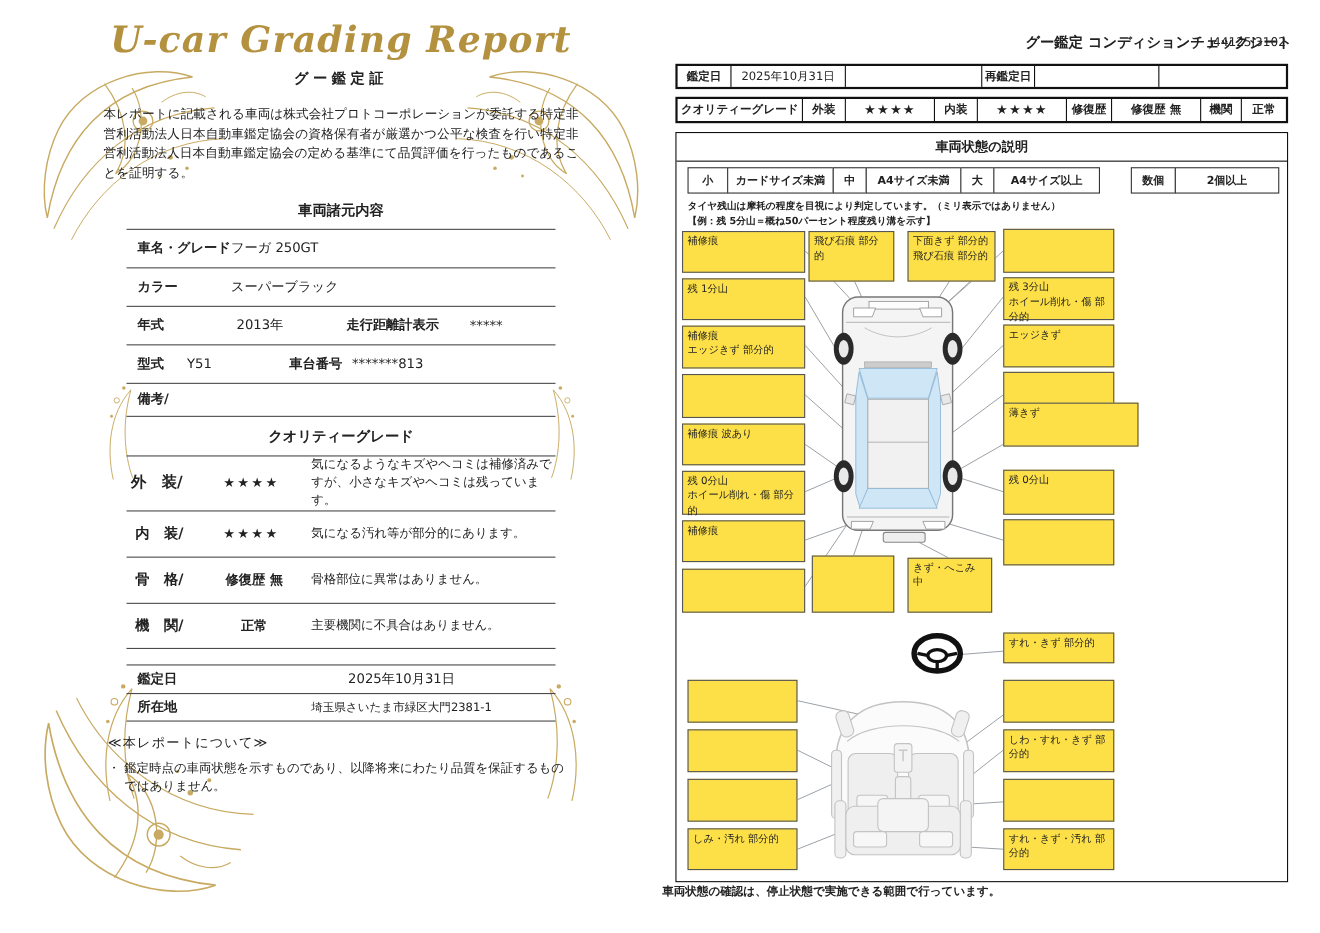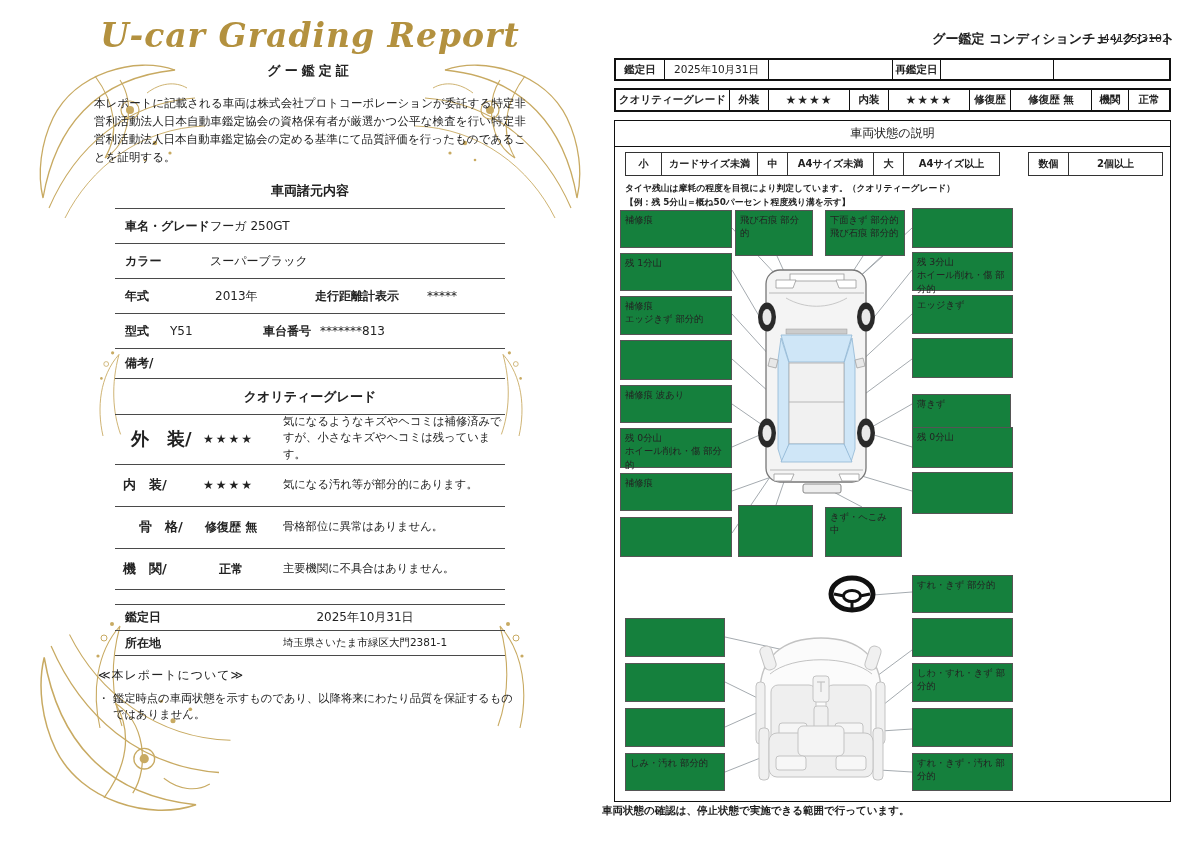--- a/index.html
+++ b/index.html
@@ -33,26 +33,26 @@
   #right-page { position:absolute; left:600px; top:30px; width:575px; height:800px; }
   .rp-header { position:relative; height:24px; }
   .rp-title { text-align:right; font-weight:bold; font-size:13px; }
   .rp-docno { position:absolute; right:6px; top:2px; font-size:11px; }
   .btable { position:absolute; left:14px; width:557px; display:flex; border:2px solid #111; background:#fff; }
   .bcell { border-left:1px solid #111; display:flex; align-items:center; justify-content:center; font-size:10.5px; height:100%; text-align:center; }
   .bcell:first-child { border-left:none; }
   .bcell.bold { font-weight:bold; }
   .bcell.star { font-size:12px; letter-spacing:1px; }
   #main-box { position:absolute; left:14px; top:90px; width:557px; height:682px; border:1.5px solid #111; background:#fff; }
-  #main-box-title { height:26px; border-bottom:1.5px solid #111; display:flex; align-items:center; justify-content:center; font-weight:normal; font-size:12px; }
+  #main-box-title { height:26px; border-bottom:1.5px solid #111; display:flex; align-items:center; justify-content:center; font-weight:bold; font-size:12px; }
   .legend-row { position:absolute; display:flex; }
   .lcell { border:1px solid #333; margin-left:-1px; height:24px; display:flex; align-items:center; justify-content:center; font-weight:bold; font-size:10px; background:#fff; }
   .lcell:first-child { margin-left:0; }
   .tire-note { position:absolute; left:25px; top:151px; font-size:8.8px; font-weight:bold; line-height:1.6; }
-  .abox { position:absolute; border:1px solid #555; background:#15803d; padding:2px 4px; z-index:3; }
+  .abox { position:absolute; border:1px solid #555; background:#fde047; padding:2px 4px; z-index:3; }
   .abox .pre { font-size:9.3px; line-height:1.45; white-space:pre-line; display:block; }
   #notes-panel { position:absolute; left:425px; top:177px; width:136px; height:585px; border:1px solid #333; padding:6px 5px; z-index:3; background:#fff; }
   #notes-panel .pre { font-size:9.3px; line-height:1.5; white-space:pre-line; }
   #diagram-svg { position:absolute; left:0; top:0; width:575px; height:800px; z-index:1; }
   .bottom-note { position:absolute; left:2px; top:774px; font-size:10.5px; font-weight:bold; }
 </style>
 </head>
 <body>
 
 <div id="canvas">
@@ -119,31 +119,31 @@
           <span class="val" style="left:205px">*******813</span>
         </div>
         <div class="lrow h32">
           <span class="lab" style="left:10px">備考/</span>
         </div>
       </div>
 
       <div class="sec-title" style="margin-top:9px">クオリティーグレード</div>
       <div class="ltable">
         <div class="lrow h48">
-          <span class="lab" style="left:16px;font-size:18px">外　装/</span>
+          <span class="lab" style="left:4px;font-size:14px">外　装/</span>
           <span class="val stars" style="left:88px">★★★★</span>
           <span class="gdesc">気になるようなキズやヘコミは補修済みですが、小さなキズやヘコミは残っています。</span>
         </div>
         <div class="lrow h42">
           <span class="lab" style="left:8px;font-size:13px">内　装/</span>
           <span class="val stars" style="left:88px">★★★★</span>
           <span class="gdesc">気になる汚れ等が部分的にあります。</span>
         </div>
         <div class="lrow h42">
-          <span class="lab" style="left:24px;font-size:13px">骨　格/</span>
+          <span class="lab" style="left:8px;font-size:13px">骨　格/</span>
           <span class="val" style="left:90px;font-weight:bold">修復歴 無</span>
           <span class="gdesc">骨格部位に異常はありません。</span>
         </div>
         <div class="lrow h42">
           <span class="lab" style="left:8px;font-size:13px">機　関/</span>
           <span class="val" style="left:104px;font-weight:bold">正常</span>
           <span class="gdesc">主要機関に不具合はありません。</span>
         </div>
       </div>
 
@@ -208,21 +208,21 @@
       <div class="lcell" style="width:87px">A4サイズ未満</div>
       <div class="lcell" style="width:31px">大</div>
       <div class="lcell" style="width:97px">A4サイズ以上</div>
     </div>
     <div class="legend-row" style="left:428px;top:122px">
       <div class="lcell" style="width:41px">数個</div>
       <div class="lcell" style="width:95px">2個以上</div>
     </div>
 
     <div class="tire-note">
-      <div>タイヤ残山は摩耗の程度を目視により判定しています。（クオリティーグレード）</div>
+      <div>タイヤ残山は摩耗の程度を目視により判定しています。（ミリ表示ではありません）</div>
       <div>【例：残 5分山＝概ね50パーセント程度残り溝を示す】</div>
     </div>
 
     <svg id="diagram-svg" viewBox="0 0 575 800">
       <g stroke="#9aa0a6" stroke-width="0.9">
         <line x1="132" y1="198" x2="193" y2="263"></line>
         <line x1="132" y1="240" x2="162" y2="291"></line>
         <line x1="132" y1="284" x2="189" y2="347"></line>
         <line x1="132" y1="329" x2="178" y2="370"></line>
         <line x1="132" y1="374" x2="184" y2="410"></line>
@@ -364,21 +364,21 @@
     <div class="abox" style="left:312px;top:222px;width:101px;height:39px">
         <span class="pre">残 3分山
 ホイール削れ・傷 部分的</span>
       </div>
     <div class="abox" style="left:312px;top:265px;width:101px;height:39px">
         <span class="pre">エッジきず</span>
       </div>
     <div class="abox" style="left:312px;top:308px;width:101px;height:40px">
         <span class="pre"></span>
       </div>
-    <div class="abox" style="left:312px;top:364px;width:99px;height:40px">
+    <div class="abox" style="left:312px;top:336px;width:123px;height:40px">
         <span class="pre">薄きず</span>
       </div>
     <div class="abox" style="left:312px;top:397px;width:101px;height:41px">
         <span class="pre">残 0分山</span>
       </div>
     <div class="abox" style="left:312px;top:442px;width:101px;height:42px">
         <span class="pre"></span>
       </div>
 
     <div class="abox" style="left:25px;top:588px;width:100px;height:39px">
@@ -386,21 +386,21 @@
       </div>
     <div class="abox" style="left:25px;top:633px;width:100px;height:39px">
         <span class="pre"></span>
       </div>
     <div class="abox" style="left:25px;top:678px;width:100px;height:39px">
         <span class="pre"></span>
       </div>
     <div class="abox" style="left:25px;top:723px;width:100px;height:38px">
         <span class="pre">しみ・汚れ 部分的</span>
       </div>
-    <div class="abox" style="left:312px;top:545px;width:101px;height:38px">
+    <div class="abox" style="left:312px;top:545px;width:101px;height:28px">
         <span class="pre">すれ・きず 部分的</span>
       </div>
     <div class="abox" style="left:312px;top:588px;width:101px;height:39px">
         <span class="pre"></span>
       </div>
     <div class="abox" style="left:312px;top:633px;width:101px;height:39px">
         <span class="pre">しわ・すれ・きず 部分的</span>
       </div>
     <div class="abox" style="left:312px;top:678px;width:101px;height:39px">
         <span class="pre"></span>

